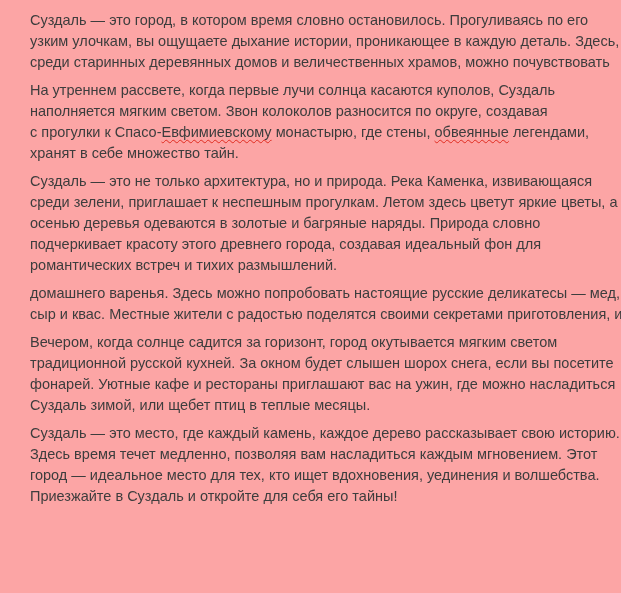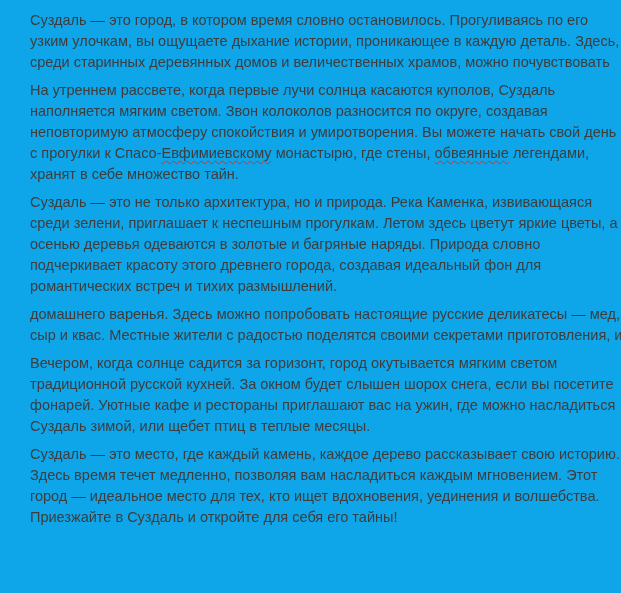--- a/index.html
+++ b/index.html
@@ -9,21 +9,21 @@
   }
   body {
     width: 621px;
     height: 593px;
     overflow: hidden;
     font-family: "Liberation Sans", sans-serif;
   }
   .doc {
     width: 100%;
     height: 100%;
-    background: #0ea5e9;
+    background: #fca5a5;
     box-sizing: border-box;
   }
   .doc-text {
     padding: 10px 20px 0 30px;
     font-size: 14.5px;
     line-height: 21px;
     color: #3d3d3d;
   }
   .para {
     margin: 0 0 7px 0;
@@ -48,21 +48,20 @@
 <div class="doc">
   <div class="doc-text" id="doc-text" style="color: rgb(61, 61, 61);">
       <p class="para">
         <span class="line">Суздаль — это город, в котором время словно остановилось. Прогуливаясь по его</span>
         <span class="line">узким улочкам, вы ощущаете дыхание истории, проникающее в каждую деталь. Здесь,</span>
         <span class="line">среди старинных деревянных домов и величественных храмов, можно почувствовать</span>
       </p>
       <p class="para">
         <span class="line">На утреннем рассвете, когда первые лучи солнца касаются куполов, Суздаль</span>
         <span class="line">наполняется мягким светом. Звон колоколов разносится по округе, создавая</span>
-        <span class="line">неповторимую атмосферу спокойствия и умиротворения. Вы можете начать свой день</span>
         <span class="line">с прогулки к Спасо-<span class="misspelled" style="text-decoration-color: rgb(224, 43, 32);">Евфимиевскому</span> монастырю, где стены, <span class="misspelled" style="text-decoration-color: rgb(224, 43, 32);">обвеянные</span> легендами,</span>
         <span class="line">хранят в себе множество тайн.</span>
       </p>
       <p class="para">
         <span class="line">Суздаль — это не только архитектура, но и природа. Река Каменка, извивающаяся</span>
         <span class="line">среди зелени, приглашает к неспешным прогулкам. Летом здесь цветут яркие цветы, а</span>
         <span class="line">осенью деревья одеваются в золотые и багряные наряды. Природа словно</span>
         <span class="line">подчеркивает красоту этого древнего города, создавая идеальный фон для</span>
         <span class="line">романтических встреч и тихих размышлений.</span>
       </p>

